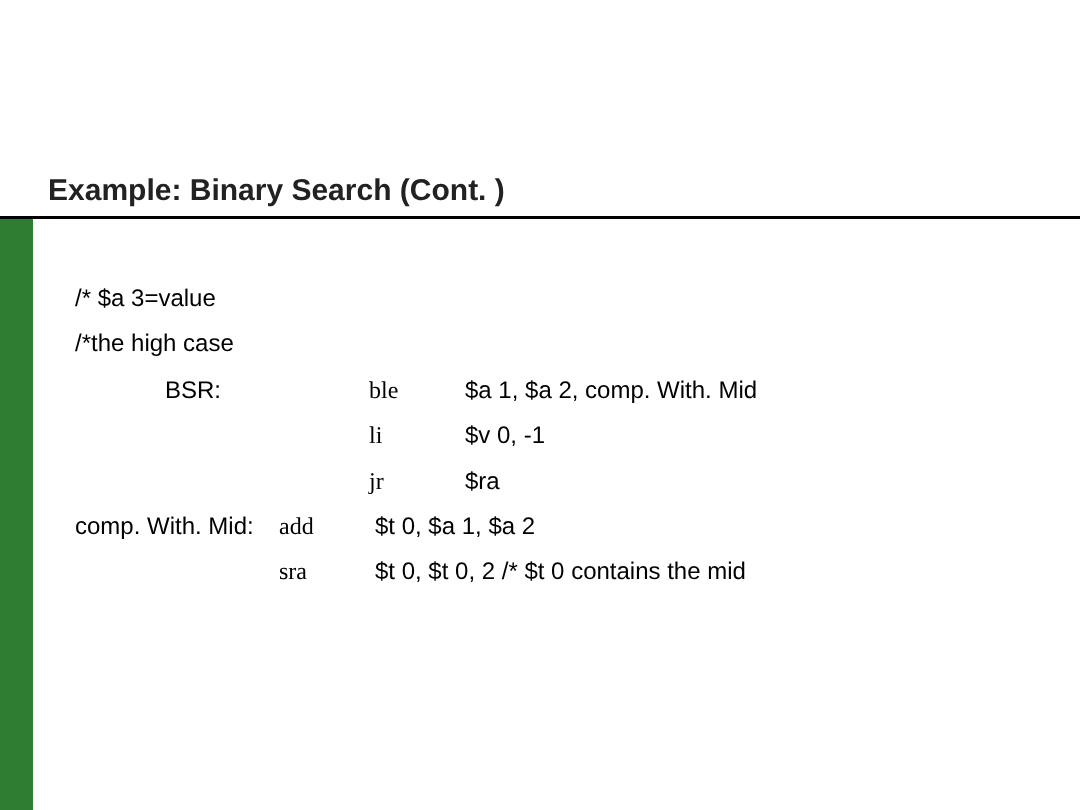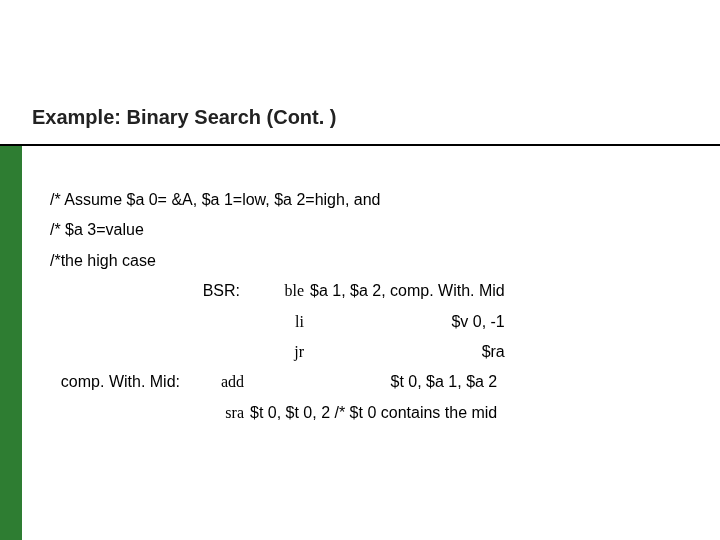--- a/index.html
+++ b/index.html
@@ -22,21 +22,21 @@
     position: absolute;
     left: 0;
     top: 144px;
     bottom: 0;
     width: 22px;
     background: #2e7d32;
   }
   .title {
     position: absolute;
     left: 32px;
-    top: 106px;
+    top: 116px;
     font-size: 20px;
     font-weight: bold;
     color: #222;
   }
   .hr {
     position: absolute;
     left: 0;
     top: 144px;
     width: 720px;
     height: 2px;
@@ -91,39 +91,37 @@
   }
   .code-table {
     border-collapse: collapse;
   }
   .code-table td {
     padding: 0 6px 0 0;
     vertical-align: top;
     font-size: 16px;
     line-height: 1.9;
     white-space: nowrap;
-    text-align: right;
   }
   .col-label { width: 130px; }
   .col-op    { width: 58px; font-family: Liberation Serif, serif; }
 </style>
 </head>
 <body>
 
 <div class="slide">
 
   <div class="left-bar"></div>
 
   <div class="title">Example: Binary Search (Cont. )</div>
 
   <div class="hr"></div>
 
 
   <div class="content">
-    <div>/* Assume $a 0= &amp;A, $a 1=low, $a 2=high, and</div>
     <div>/* $a 3=value</div>
     <div>/*the high case</div>
 
     <table class="code-table" style="margin-left:60px;">
       <tbody>
           <tr>
         <td class="col-label">BSR:</td>
         <td class="col-op">ble</td>
         <td>$a 1, $a 2, comp. With. Mid</td>
       </tr>

